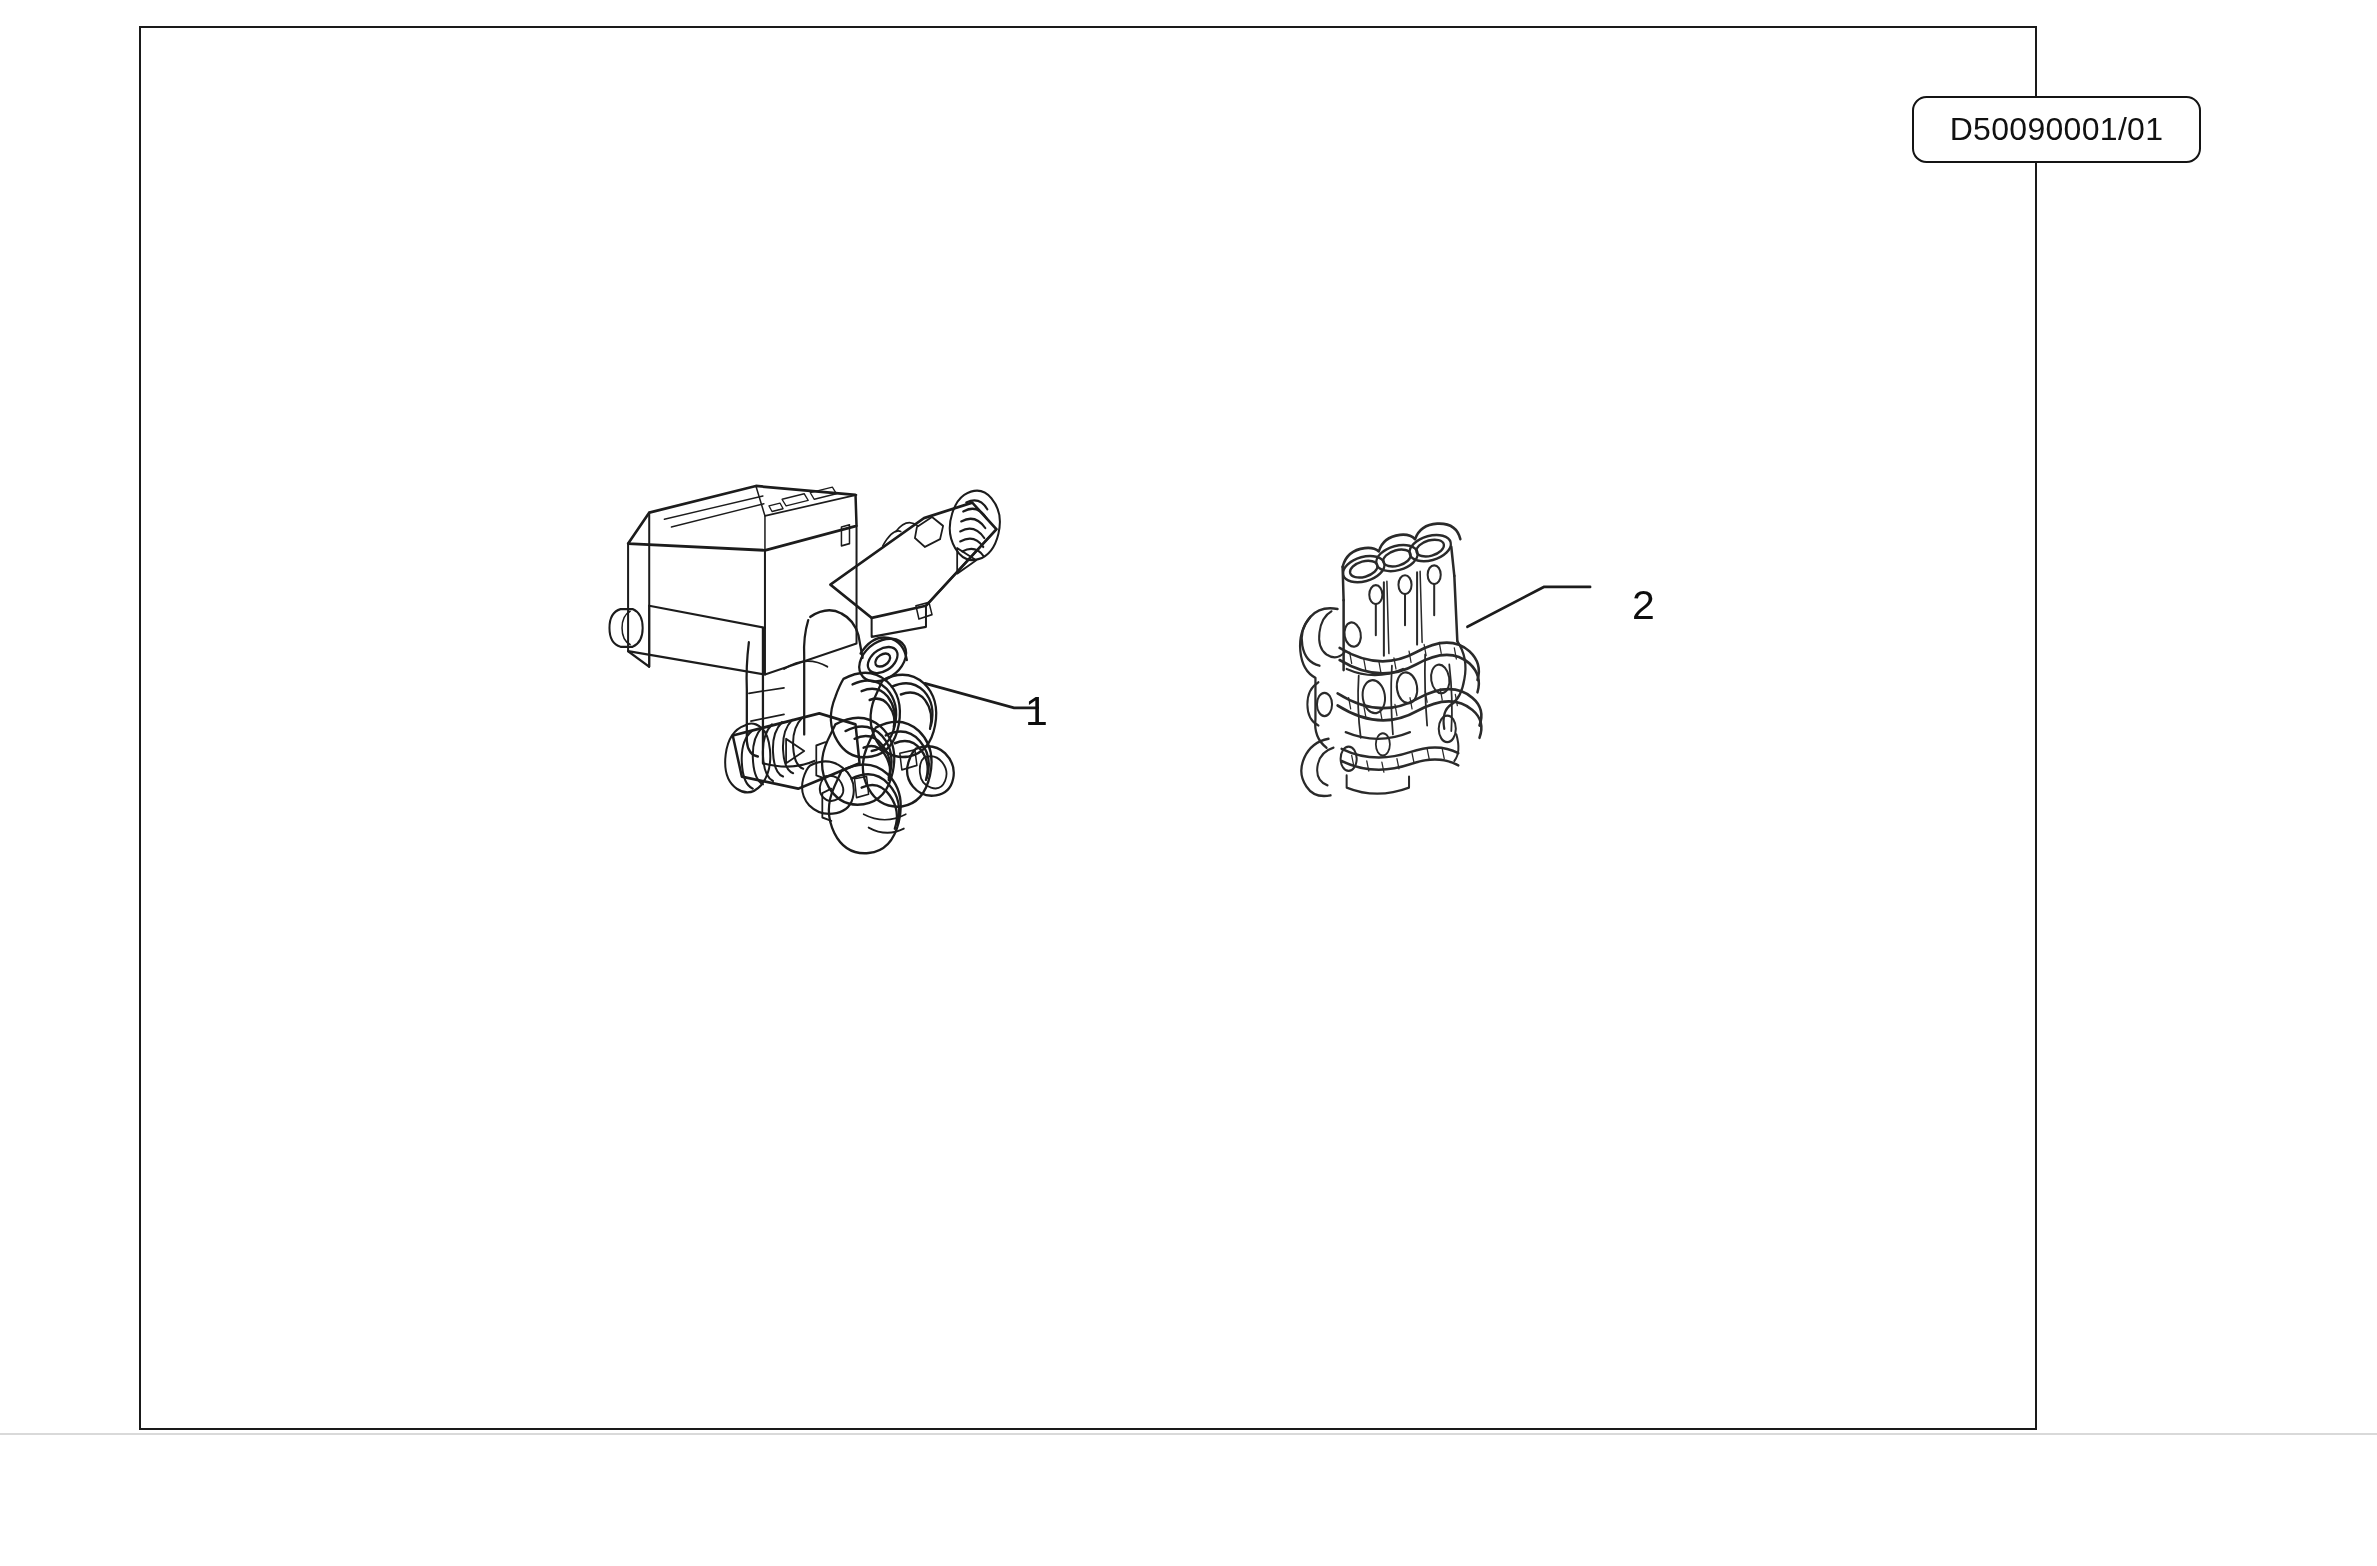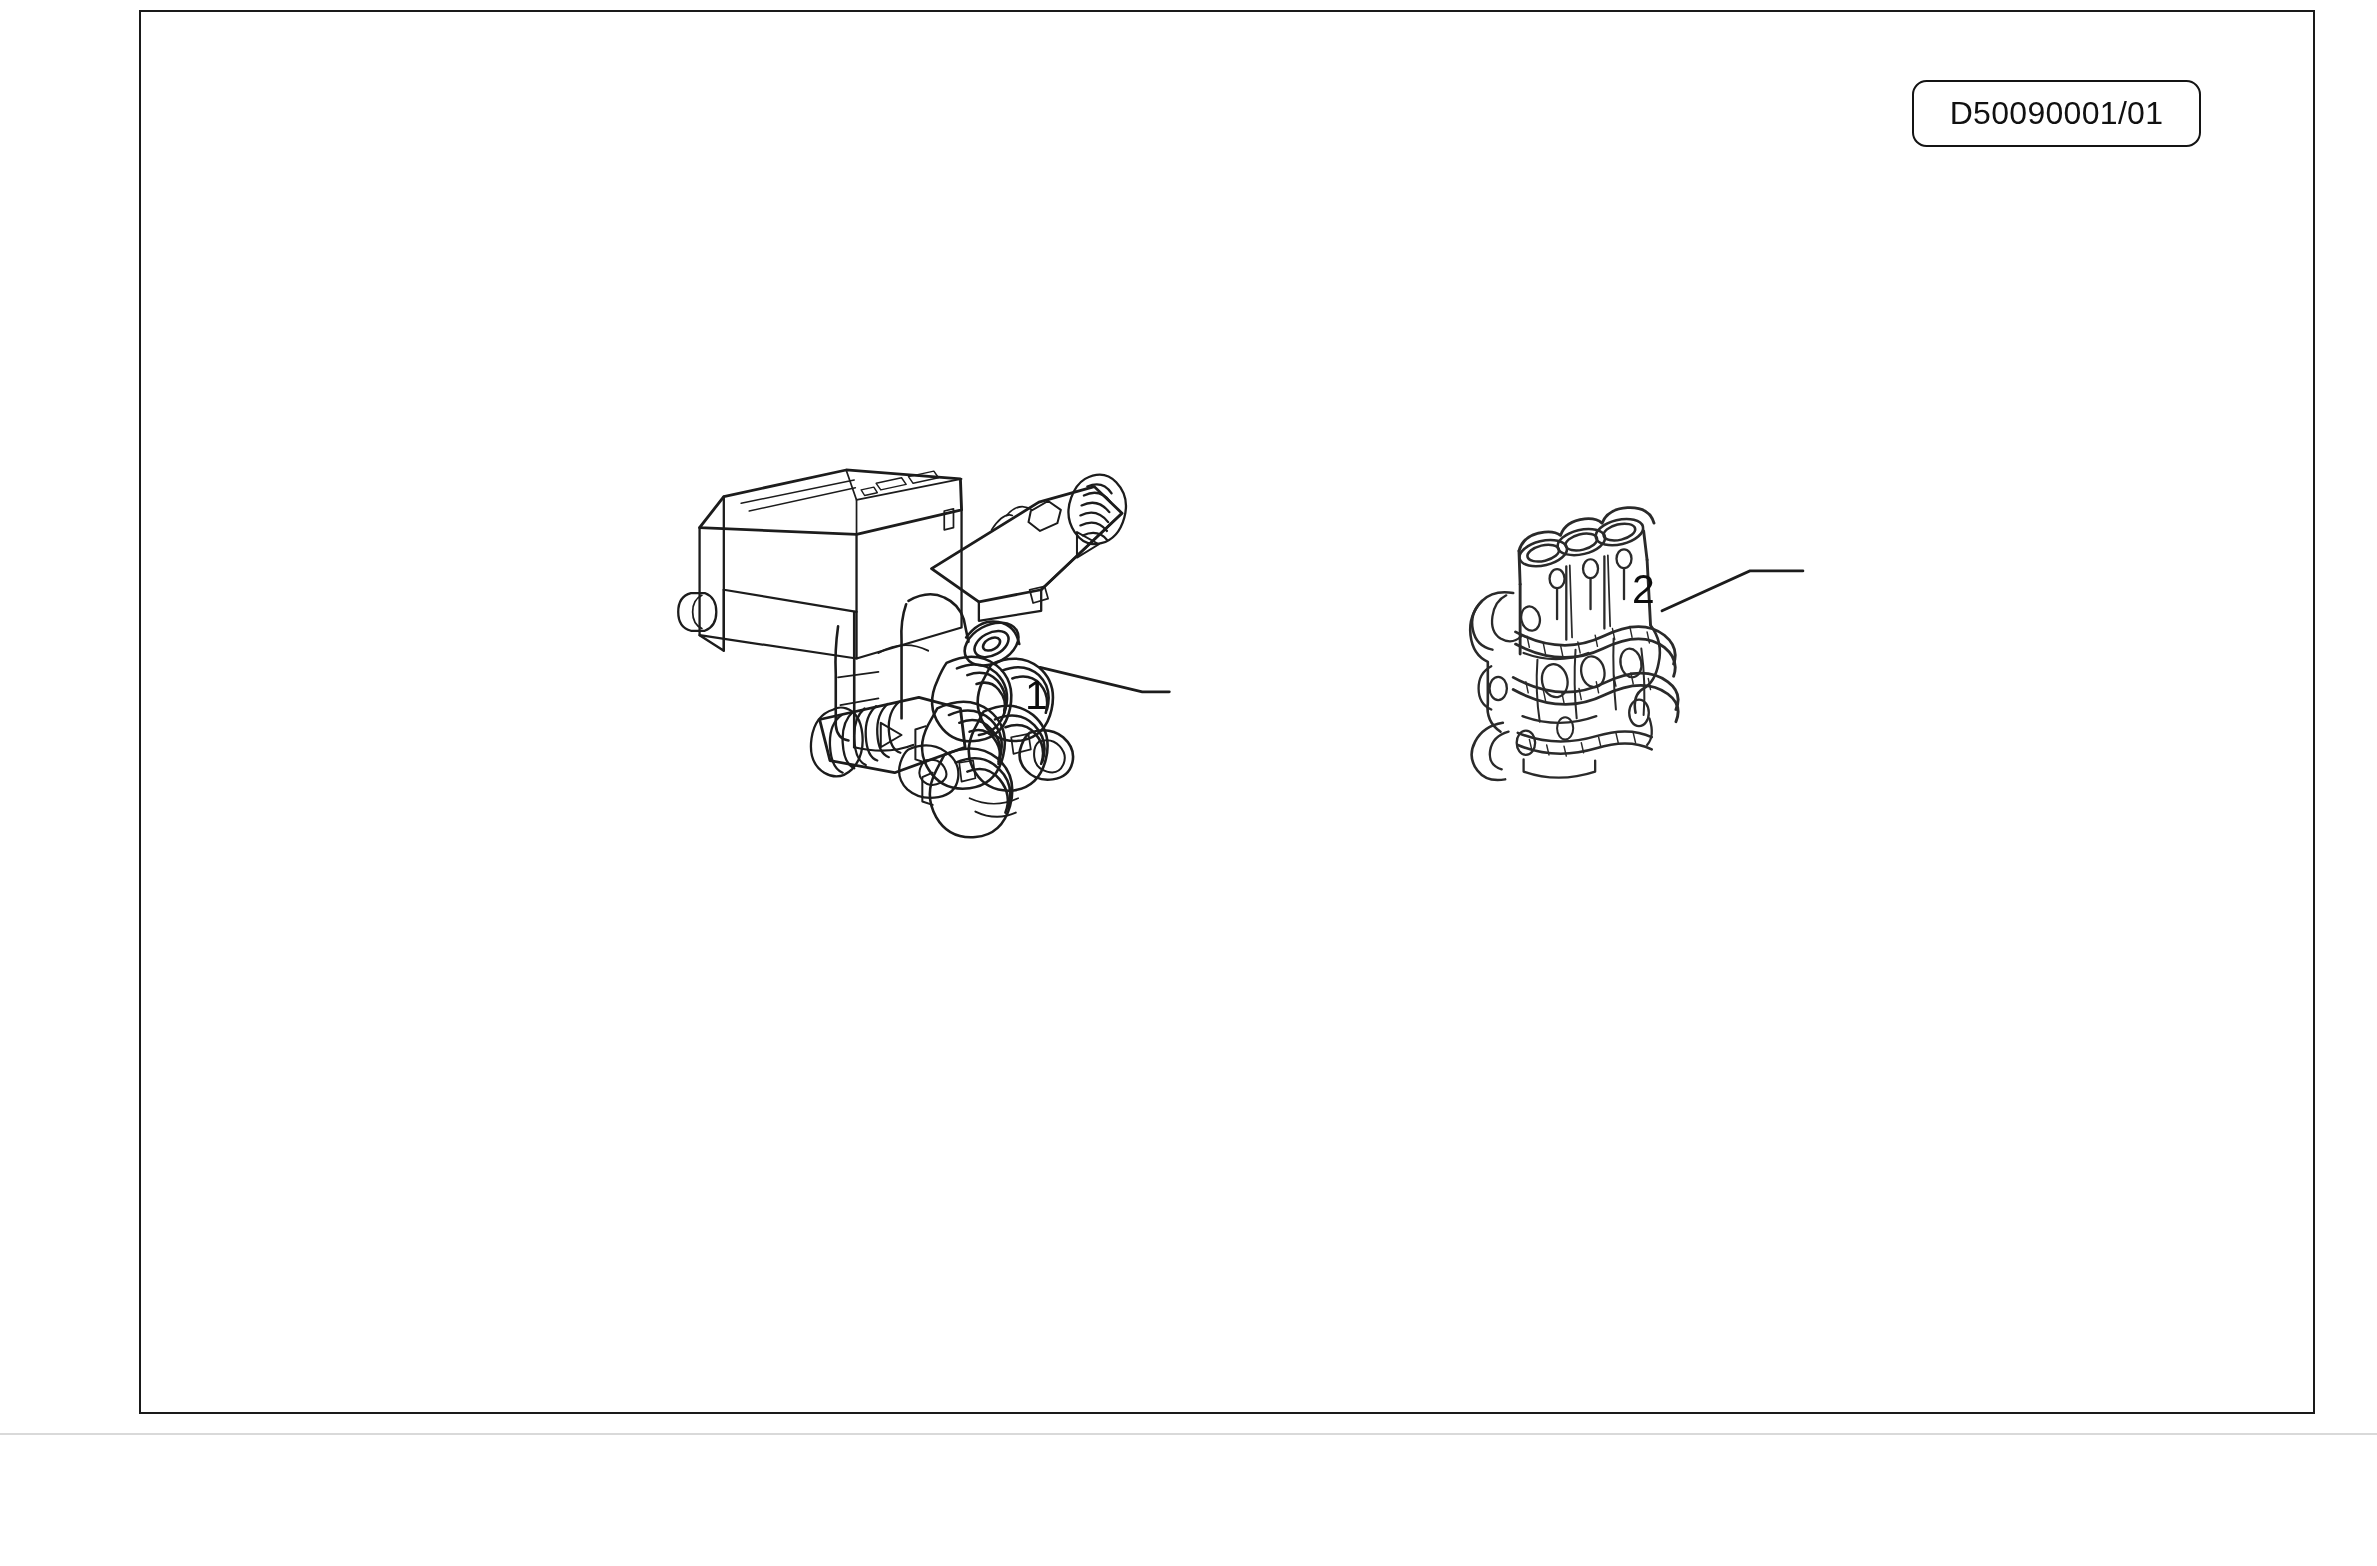--- a/index.html
+++ b/index.html
@@ -12,22 +12,22 @@
     height: 1566px;
     position: relative;
     font-family: "Liberation Serif", serif;
     overflow: hidden;
   }
 
   
   #drawing-sheet {
     position: absolute;
     left: 139px;
-    top: 10px;
-    width: 2176px;
+    top: 26px;
+    width: 1898px;
     height: 1404px;
     border: 2.2px solid #1a1a1a;
     box-sizing: border-box;
     background: #ffffff;
   }
 
   
   #drawing-code-badge {
     position: absolute;
     left: 1771px;

